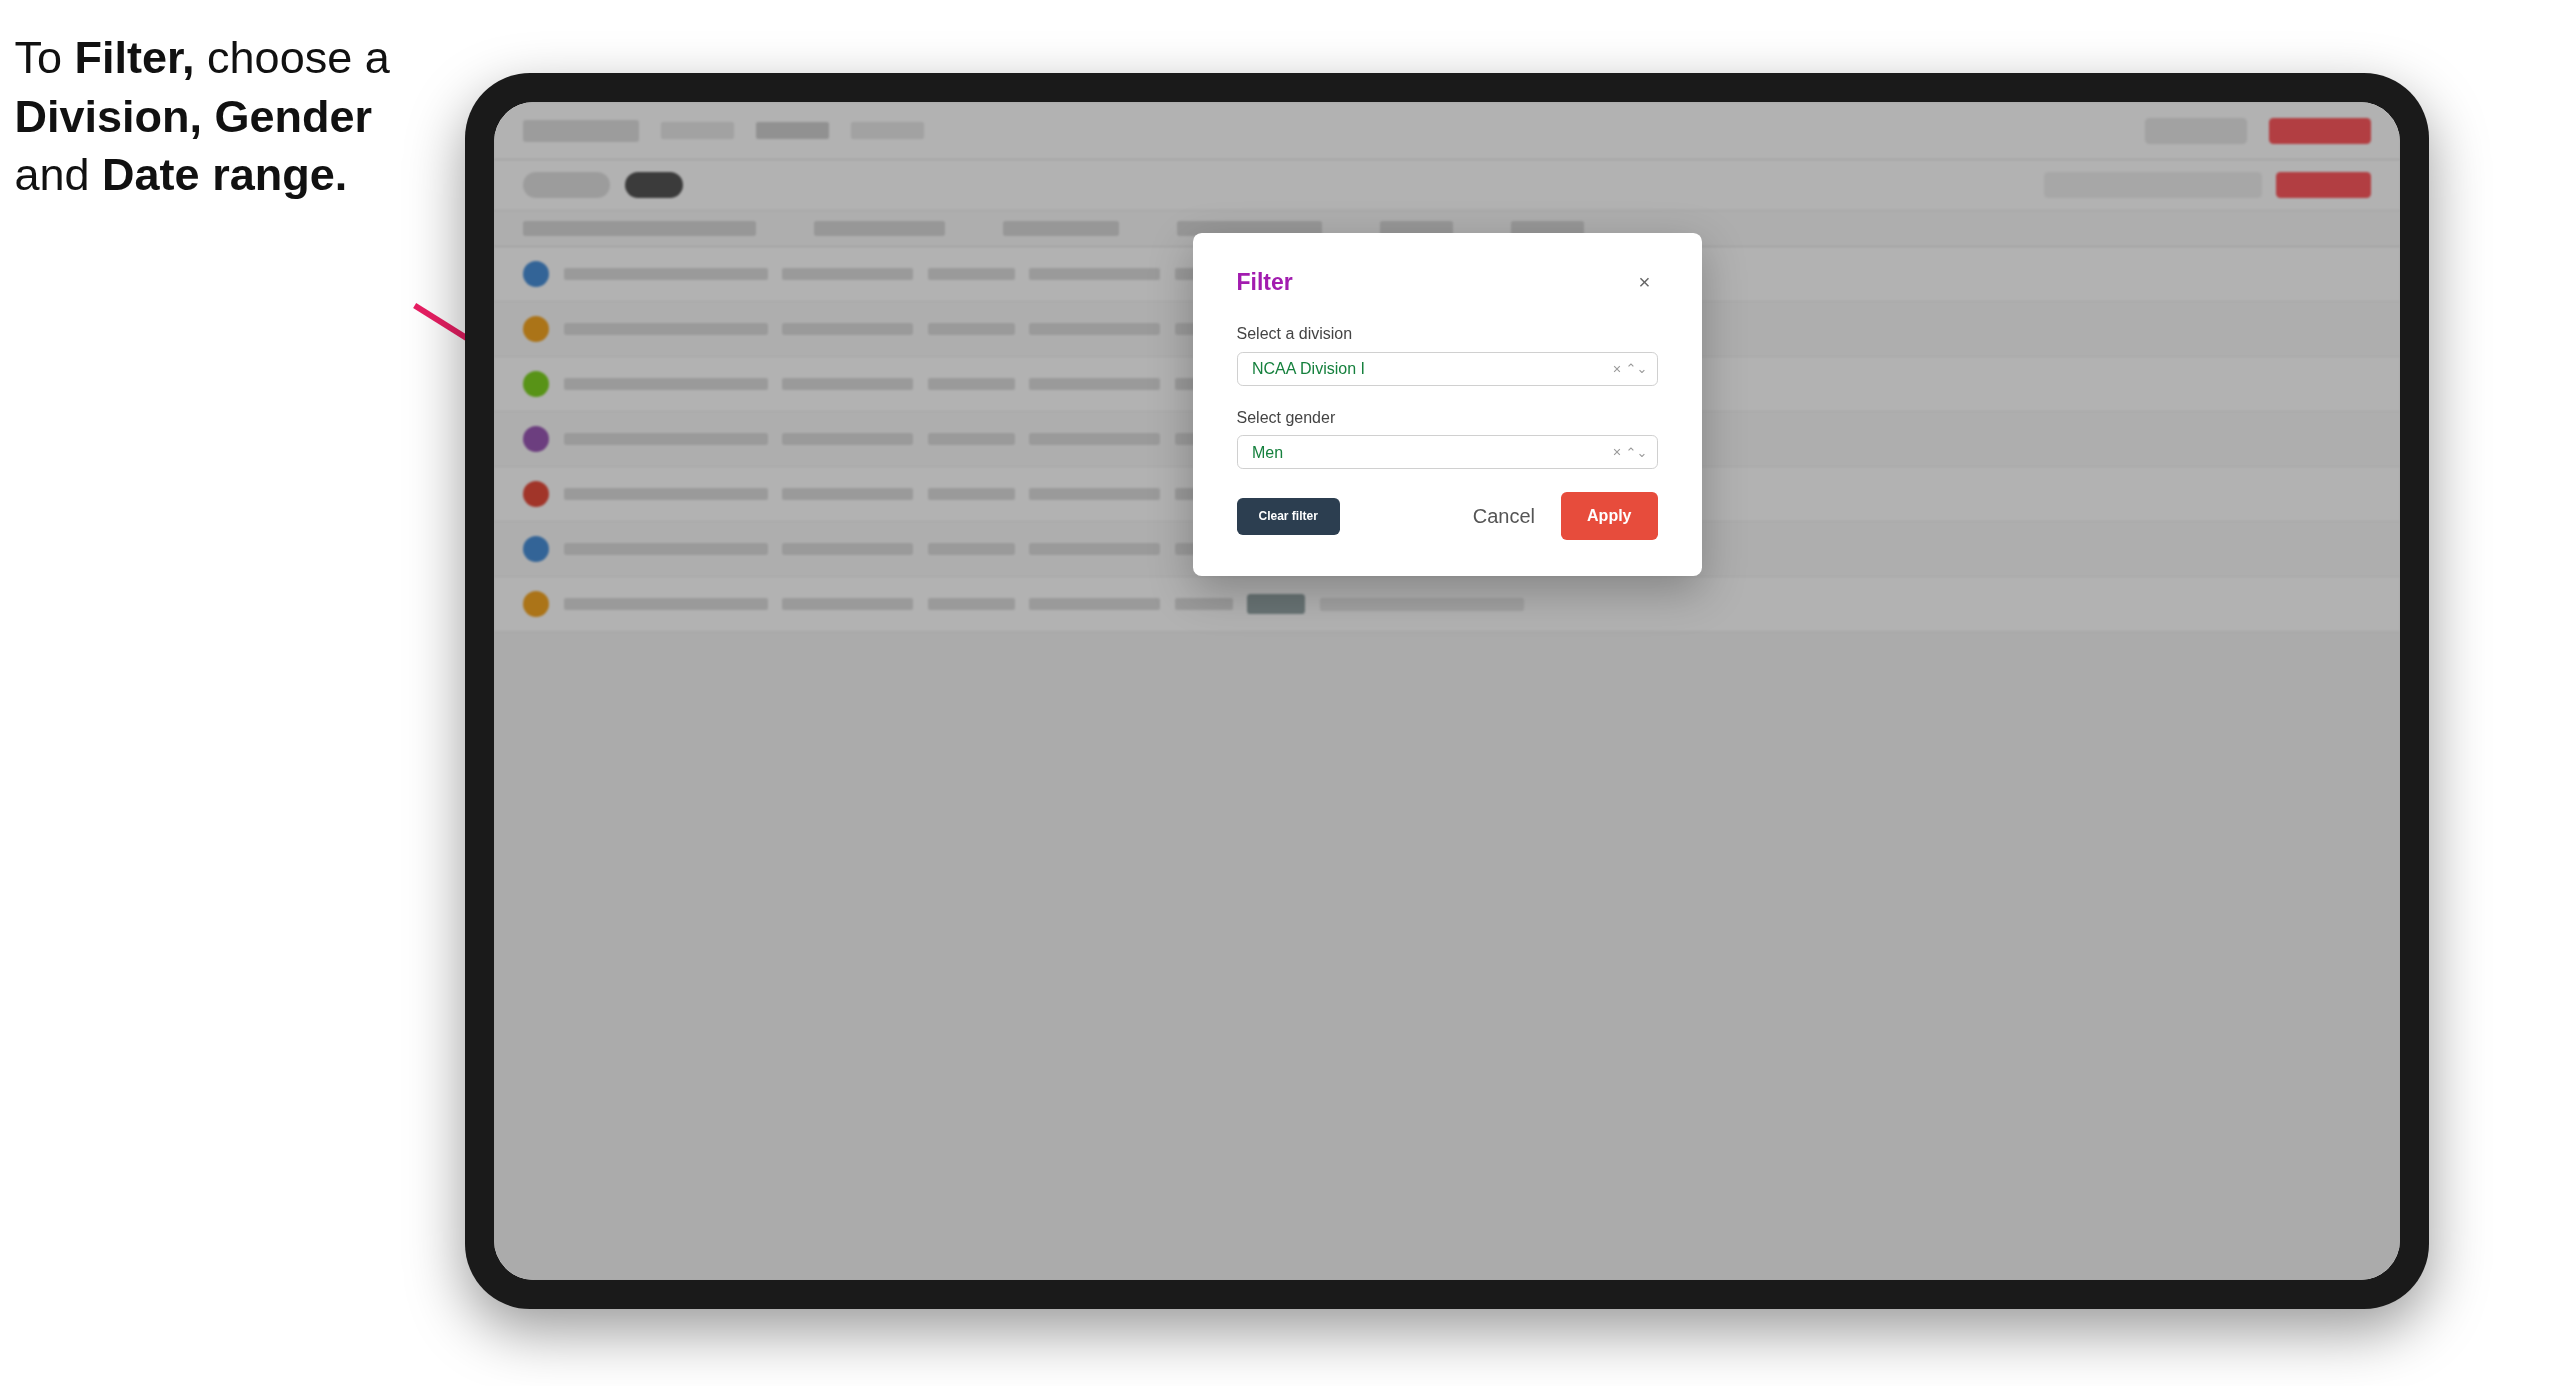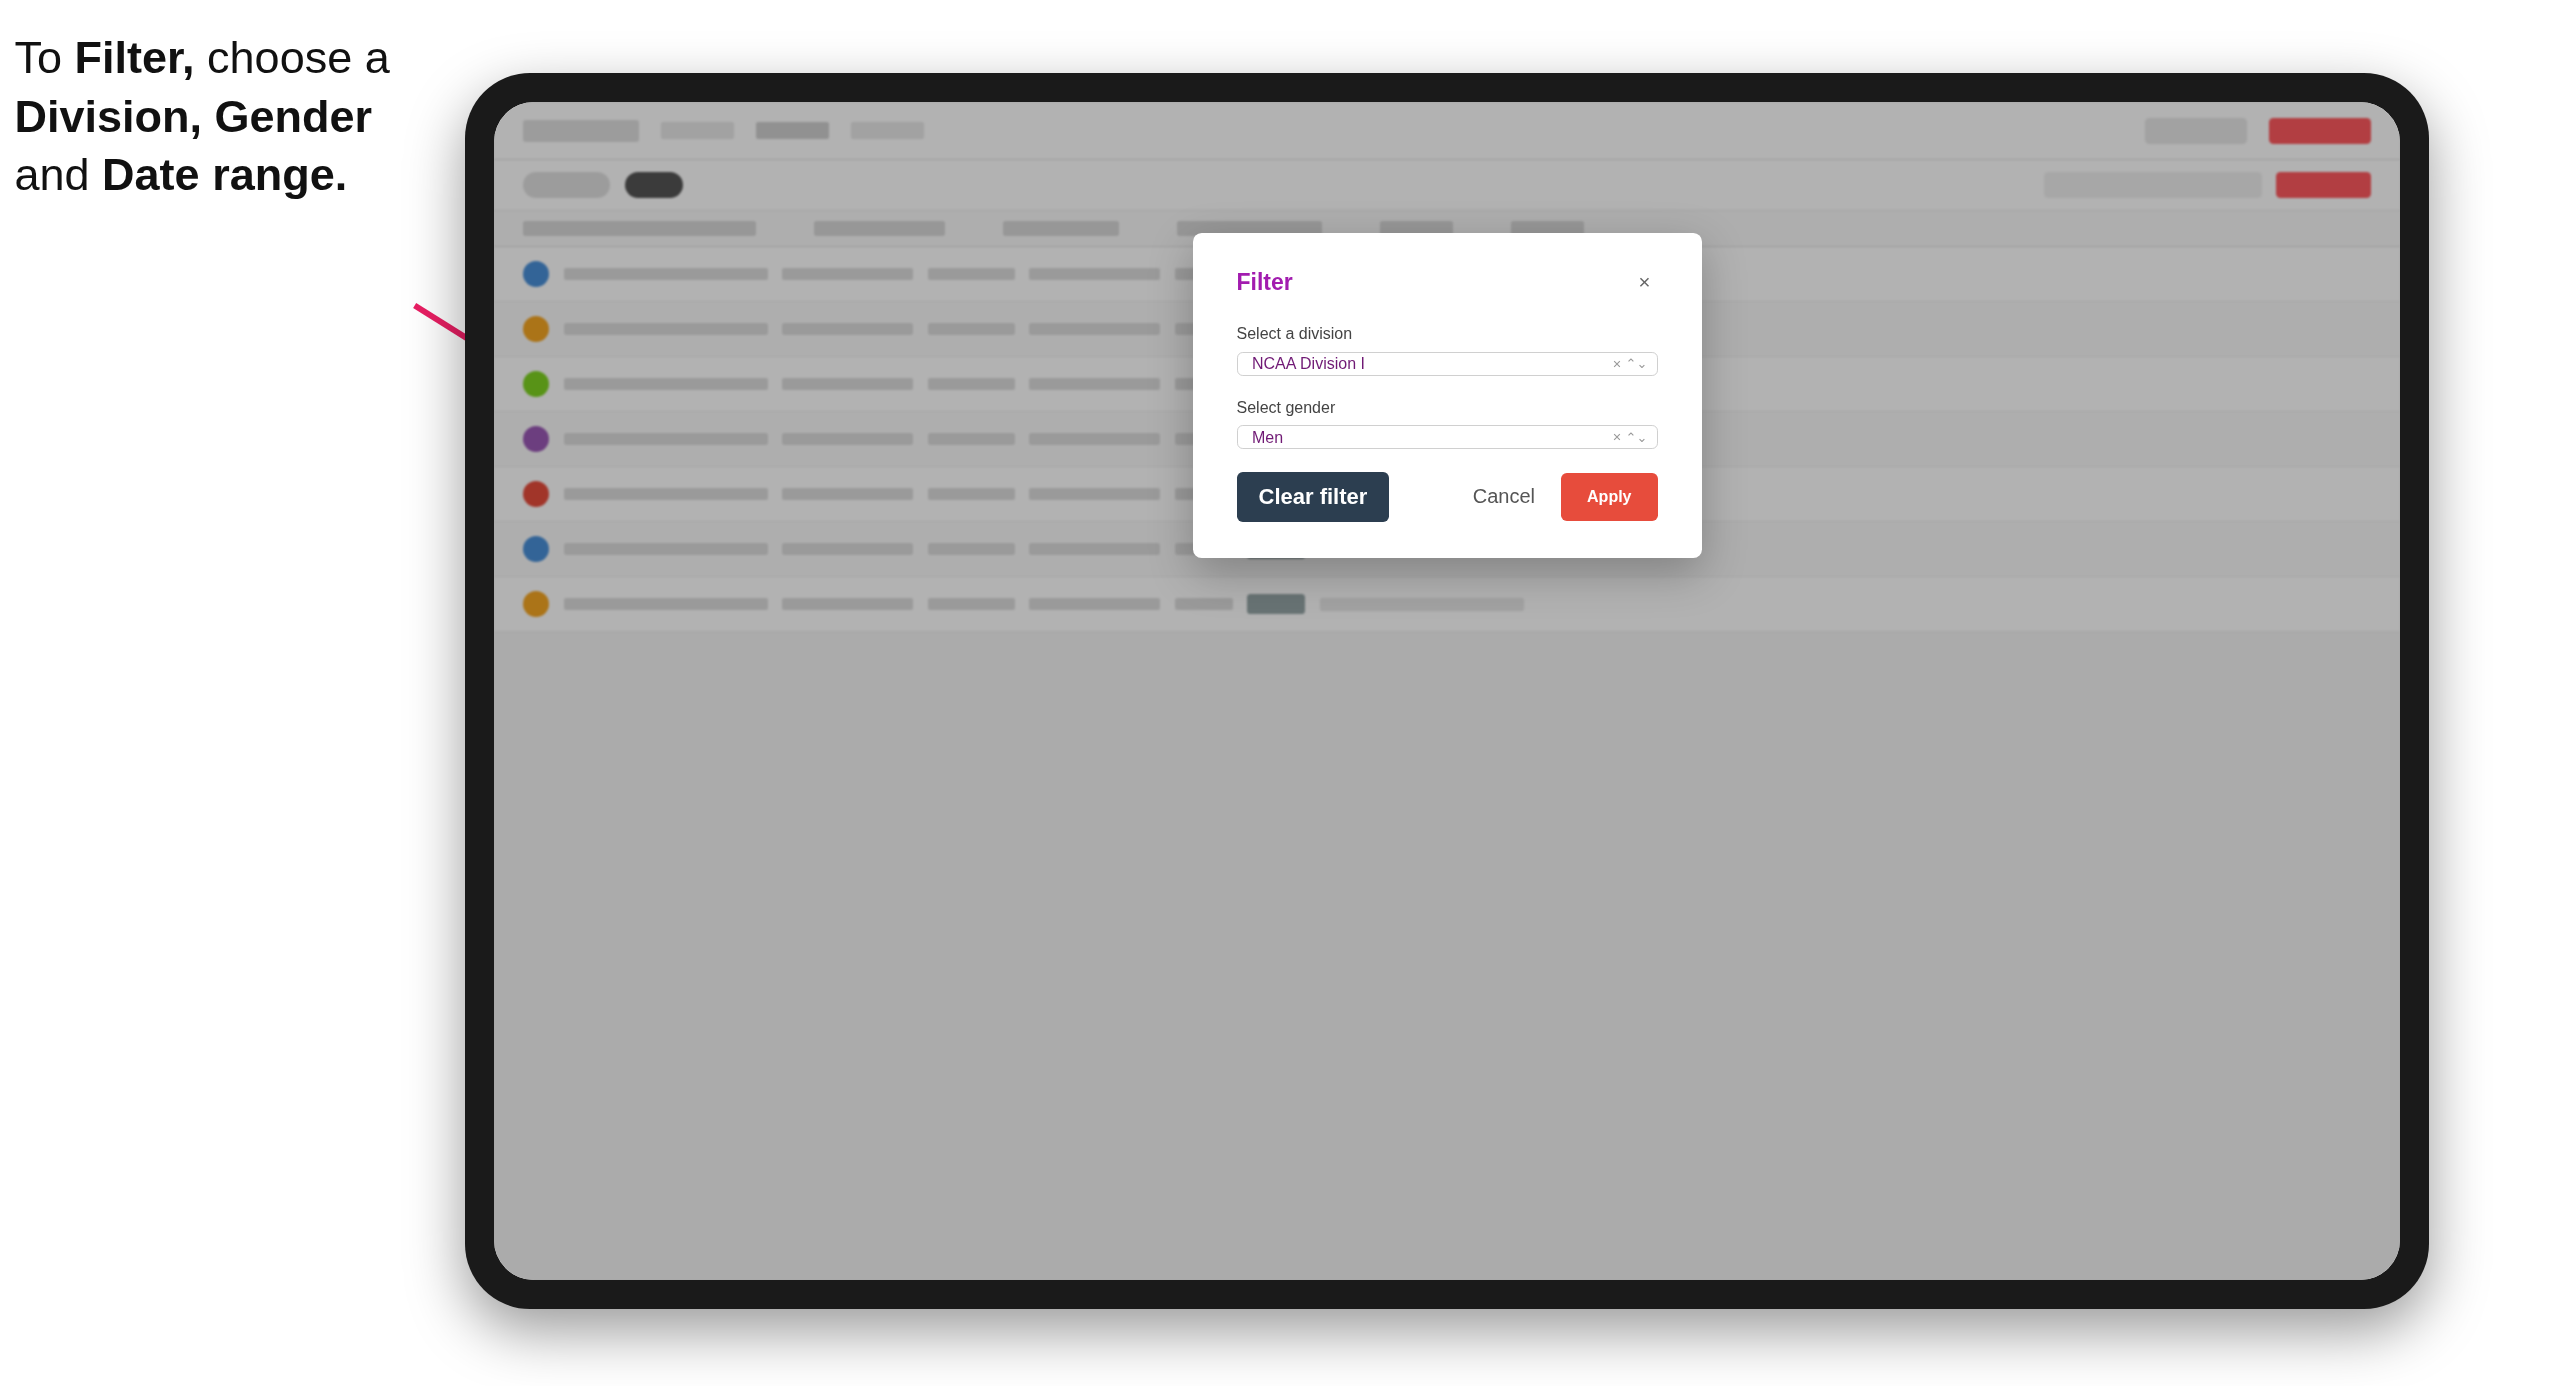--- a/index.html
+++ b/index.html
@@ -268,26 +268,26 @@
       margin-bottom: 8.7px;
       font-weight: 500;
     }
 
     .select-wrapper {
       position: relative;
     }
 
     .select-field {
       width: 100%;
-      height: 24px;
+      height: 34px;
       border: 1.1px solid #d0d0d0;
       border-radius: 5.8px;
       padding: 0 36px 0 14.5px;
       font-size: 16px;
-      color: #701a75;
+      color: #15803d;
       background: #fff;
       appearance: none;
       cursor: pointer;
     }
 
     .select-icons {
       position: absolute;
       right: 10.2px;
       top: 50%;
       transform: translateY(-50%);
@@ -340,21 +340,21 @@
       justify-content: space-between;
       margin-top: 7.3px;
     }
 
     .btn-clear-filter {
       background: #2c3e50;
       color: #fff;
       border: none;
       border-radius: 5.8px;
       padding: 11.6px 22px;
-      font-size: 22px;
+      font-size: 12px;
       font-weight: 600;
       cursor: pointer;
     }
 
     .footer-right {
       display: flex;
       gap: 11.6px;
     }
 
     .btn-cancel {

